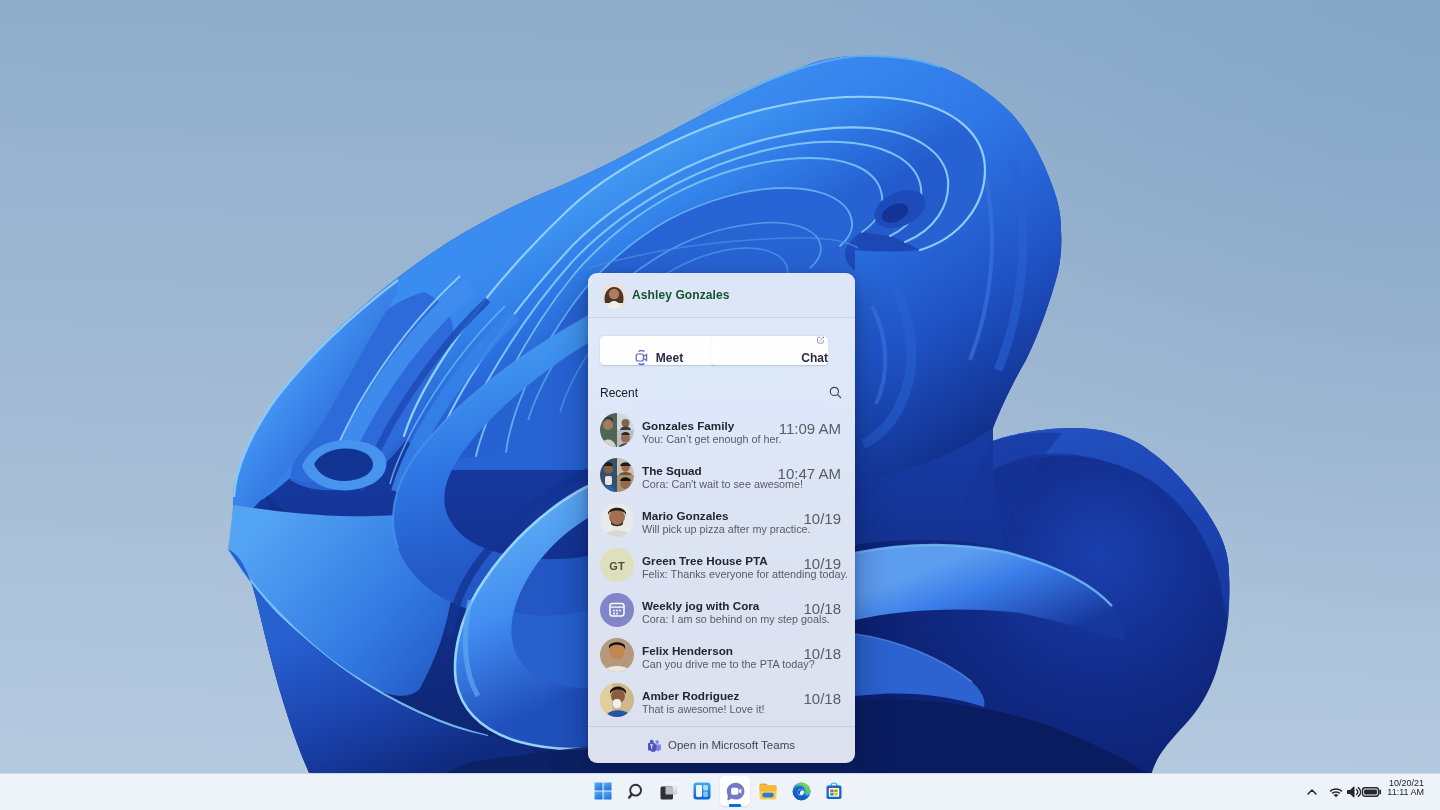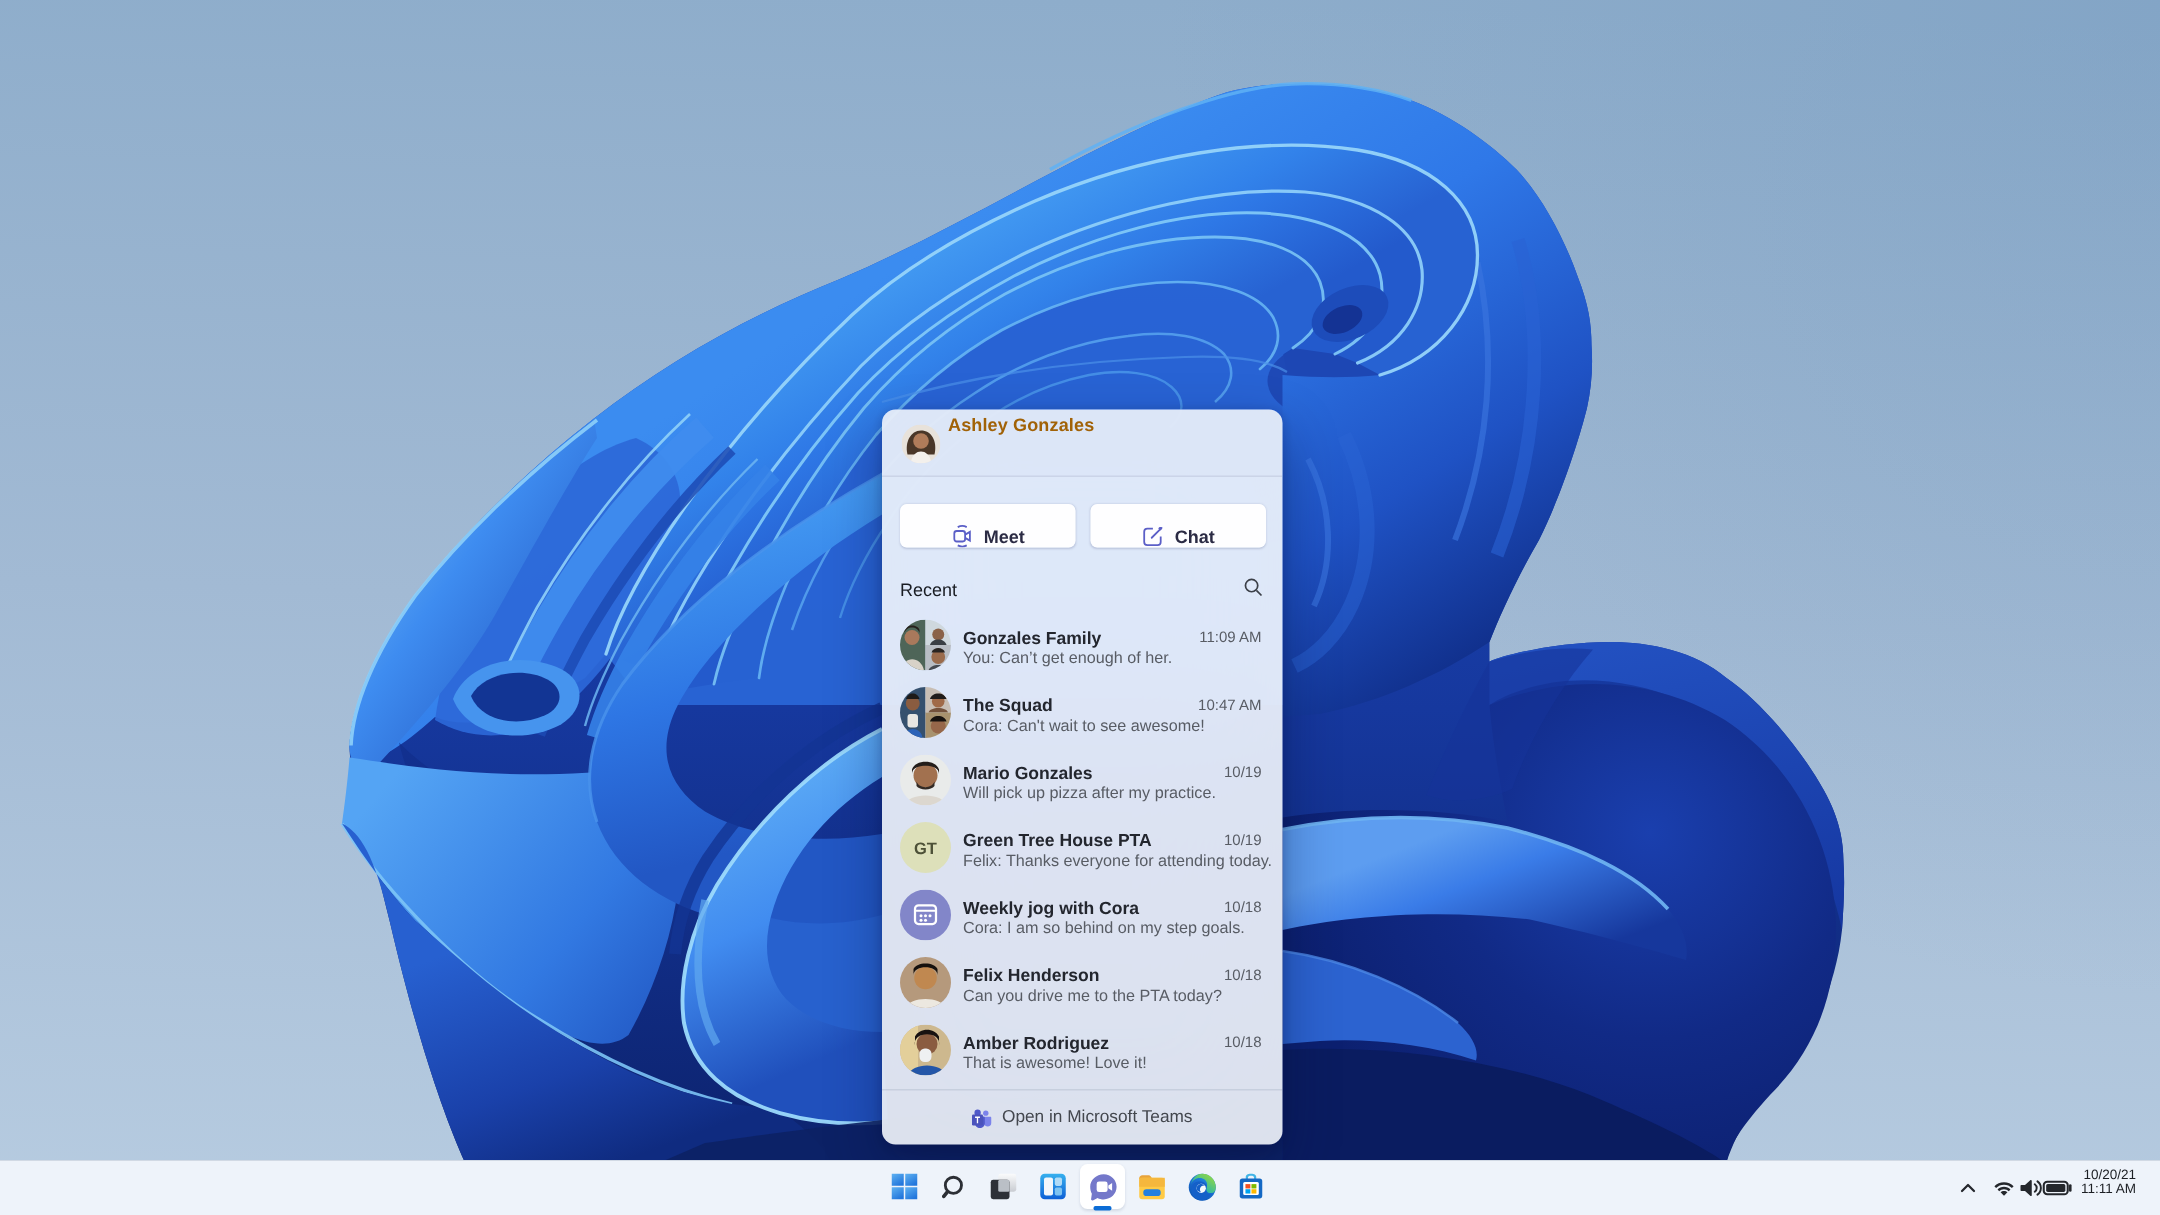--- a/index.html
+++ b/index.html
@@ -9,32 +9,32 @@
   
   #panel{position:absolute;left:588px;top:273px;width:267px;height:490px;
     border-radius:9px;
     background:rgba(243,246,251,0.90);
     backdrop-filter:blur(42px) saturate(120%);
     box-shadow:0 16px 36px rgba(5,15,60,0.38), 0 2px 8px rgba(5,15,60,0.22);
     overflow:hidden;}
   #panel .hdrband{position:absolute;left:0;top:0;width:100%;height:44px;
     background:rgba(214,223,243,0.20);border-bottom:1px solid rgba(60,70,110,0.11);}
   .hava{position:absolute;left:13px;top:10px;width:26px;height:26px;border-radius:50%;overflow:hidden;}
-  .hname{position:absolute;left:44px;top:3px;font-size:12px;font-weight:bold;color:#a16207;letter-spacing:.1px;text-align:right;}
+  .hname{position:absolute;left:44px;top:15px;font-size:12px;font-weight:bold;color:#14532d;letter-spacing:.1px;text-align:right;}
   .btn{position:absolute;top:63px;width:117px;height:29px;background:rgba(255,255,255,0.96);
     border-radius:4.5px;box-shadow:0 0.5px 1.5px rgba(20,30,70,0.18);
     display:flex;align-items:flex-end;justify-content:center;gap:7px;
     font-size:12px;font-weight:bold;color:#2b2b44;}
   .lbl-recent{position:absolute;left:12px;top:113px;font-size:12px;font-weight:normal;color:#191c22;}
   .srch{position:absolute;right:13px;top:112px;}
   .row{position:absolute;left:0;width:100%;height:44px;}
   .rava{position:absolute;left:12px;top:0;width:34px;height:34px;border-radius:50%;overflow:hidden;}
   .rtitle{position:absolute;left:54px;top:5.5px;font-size:11.7px;font-weight:bold;color:#23262e;}
   .rprev{position:absolute;left:54px;top:20px;font-size:10.8px;color:#585c64;}
-  .rtime{position:absolute;right:14px;top:7px;font-size:10px;color:#585c64;}
+  .rtime{position:absolute;right:14px;top:7px;font-size:15px;color:#585c64;}
   .sep2{position:absolute;left:0;top:453px;width:100%;height:1px;background:rgba(60,70,110,0.12);}
   .footer{position:absolute;left:0;top:454px;width:100%;height:36px;
     display:flex;align-items:center;justify-content:center;gap:7px;
     font-size:11.5px;color:#43474e;}
   
   #taskbar{position:absolute;left:0;top:773px;width:1440px;height:37px;
     background:#eef3fa;border-top:1px solid rgba(125,140,165,0.25);}
   .tbi{position:absolute;top:3px;width:30px;height:30px;border-radius:5px;
     display:flex;align-items:center;justify-content:center;}
   .tbi.active{background:#ffffff;box-shadow:0 1px 2px rgba(20,30,70,0.12);}
@@ -229,21 +229,21 @@
 
   <div class="btn" style="left:12px;">
     <svg width="15" height="15" viewBox="0 0 15 15" fill="none" stroke="#5b5fc7" stroke-width="1.2">
       <rect x="2.2" y="4" width="7.2" height="7" rx="1.6"></rect>
       <path d="M9.4,8.6 L12.6,10.4 L12.6,4.6 L9.4,6.4" fill="none"></path>
       <path d="M4.5,1.4 A6.5 6.5 0 0 1 10.5,1.4"></path>
       <path d="M4.5,13.6 A6.5 6.5 0 0 0 10.5,13.6"></path>
     </svg>
     <span>Meet</span>
   </div>
-  <div class="btn" style="left:139px;">
+  <div class="btn" style="left:123px;flex-direction:column;">
     <svg width="15" height="15" viewBox="0 0 15 15" fill="none" stroke="#5b5fc7" stroke-width="1.2">
       <path d="M12.8,7.6 L12.8,11.3 C12.8,12.5 11.9,13.4 10.7,13.4 L3.9,13.4 C2.7,13.4 1.8,12.5 1.8,11.3 L1.8,4.5 C1.8,3.3 2.7,2.4 3.9,2.4 L7.6,2.4"></path>
       <path d="M6.8,8.5 L12.9,2.4 L13.4,1.9" stroke-linecap="round"></path>
       <path d="M11.7,1.6 C12.1,1.2 12.8,1.2 13.2,1.6 C13.6,2 13.6,2.7 13.2,3.1 L12.6,3.7 L11.1,2.2 Z" fill="#5b5fc7" stroke="none"></path>
     </svg>
     <span>Chat</span>
   </div>
 
   <div class="lbl-recent">Recent</div>
   <div class="srch"><svg width="13" height="13" viewBox="0 0 13 13" fill="none" stroke="#3c4048" stroke-width="1.15">

